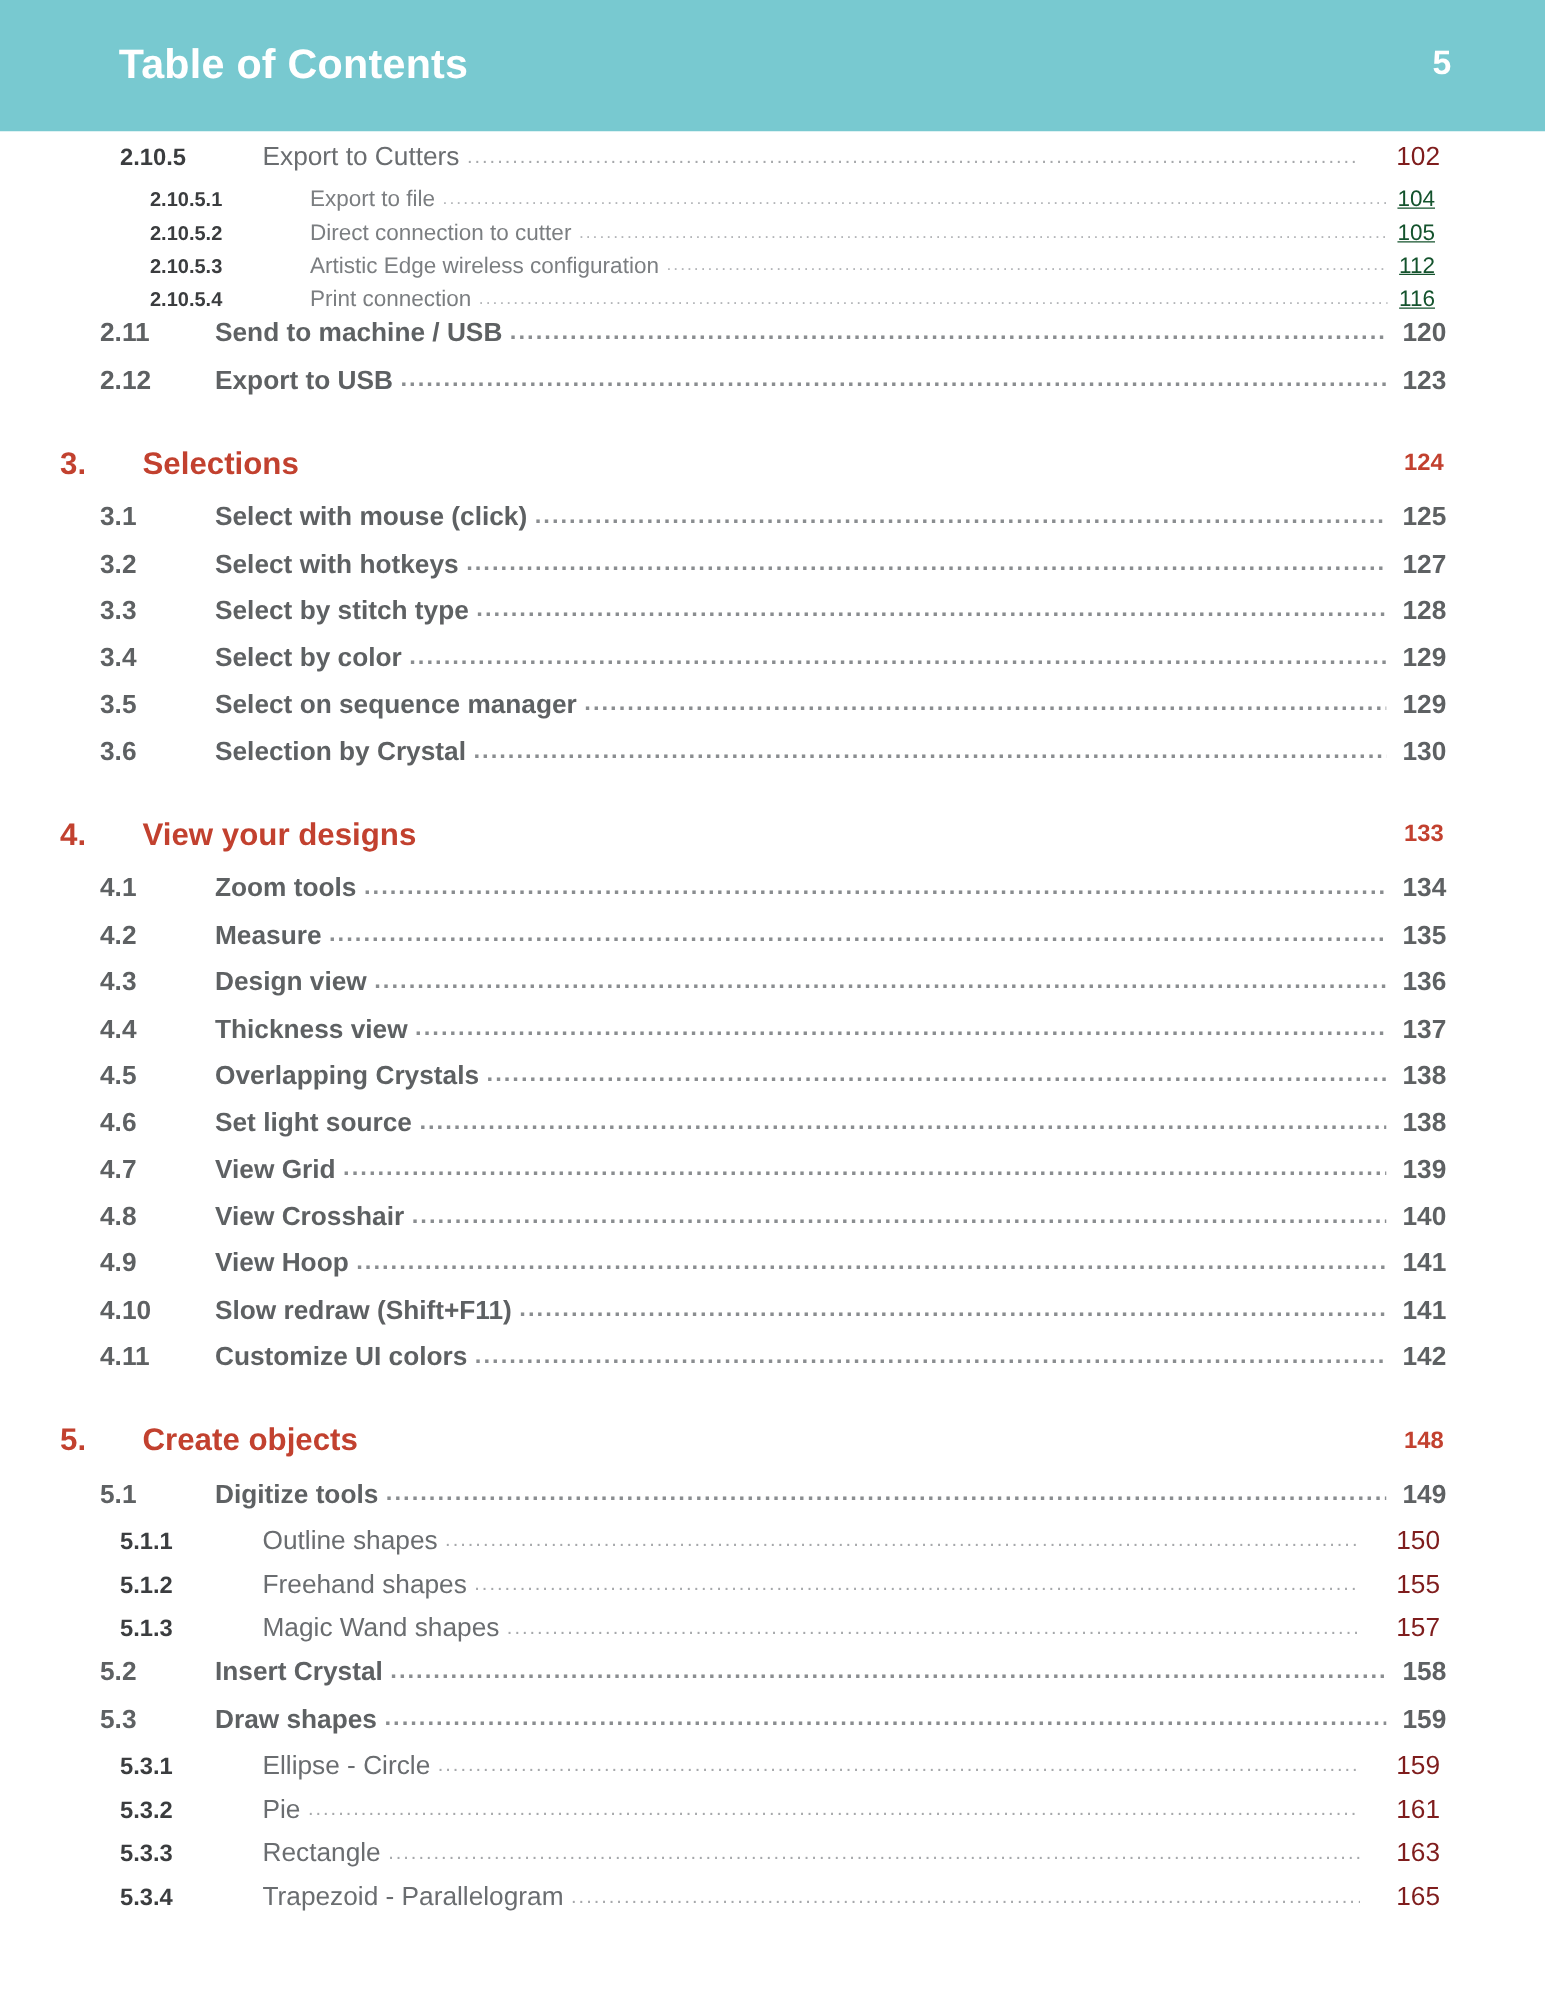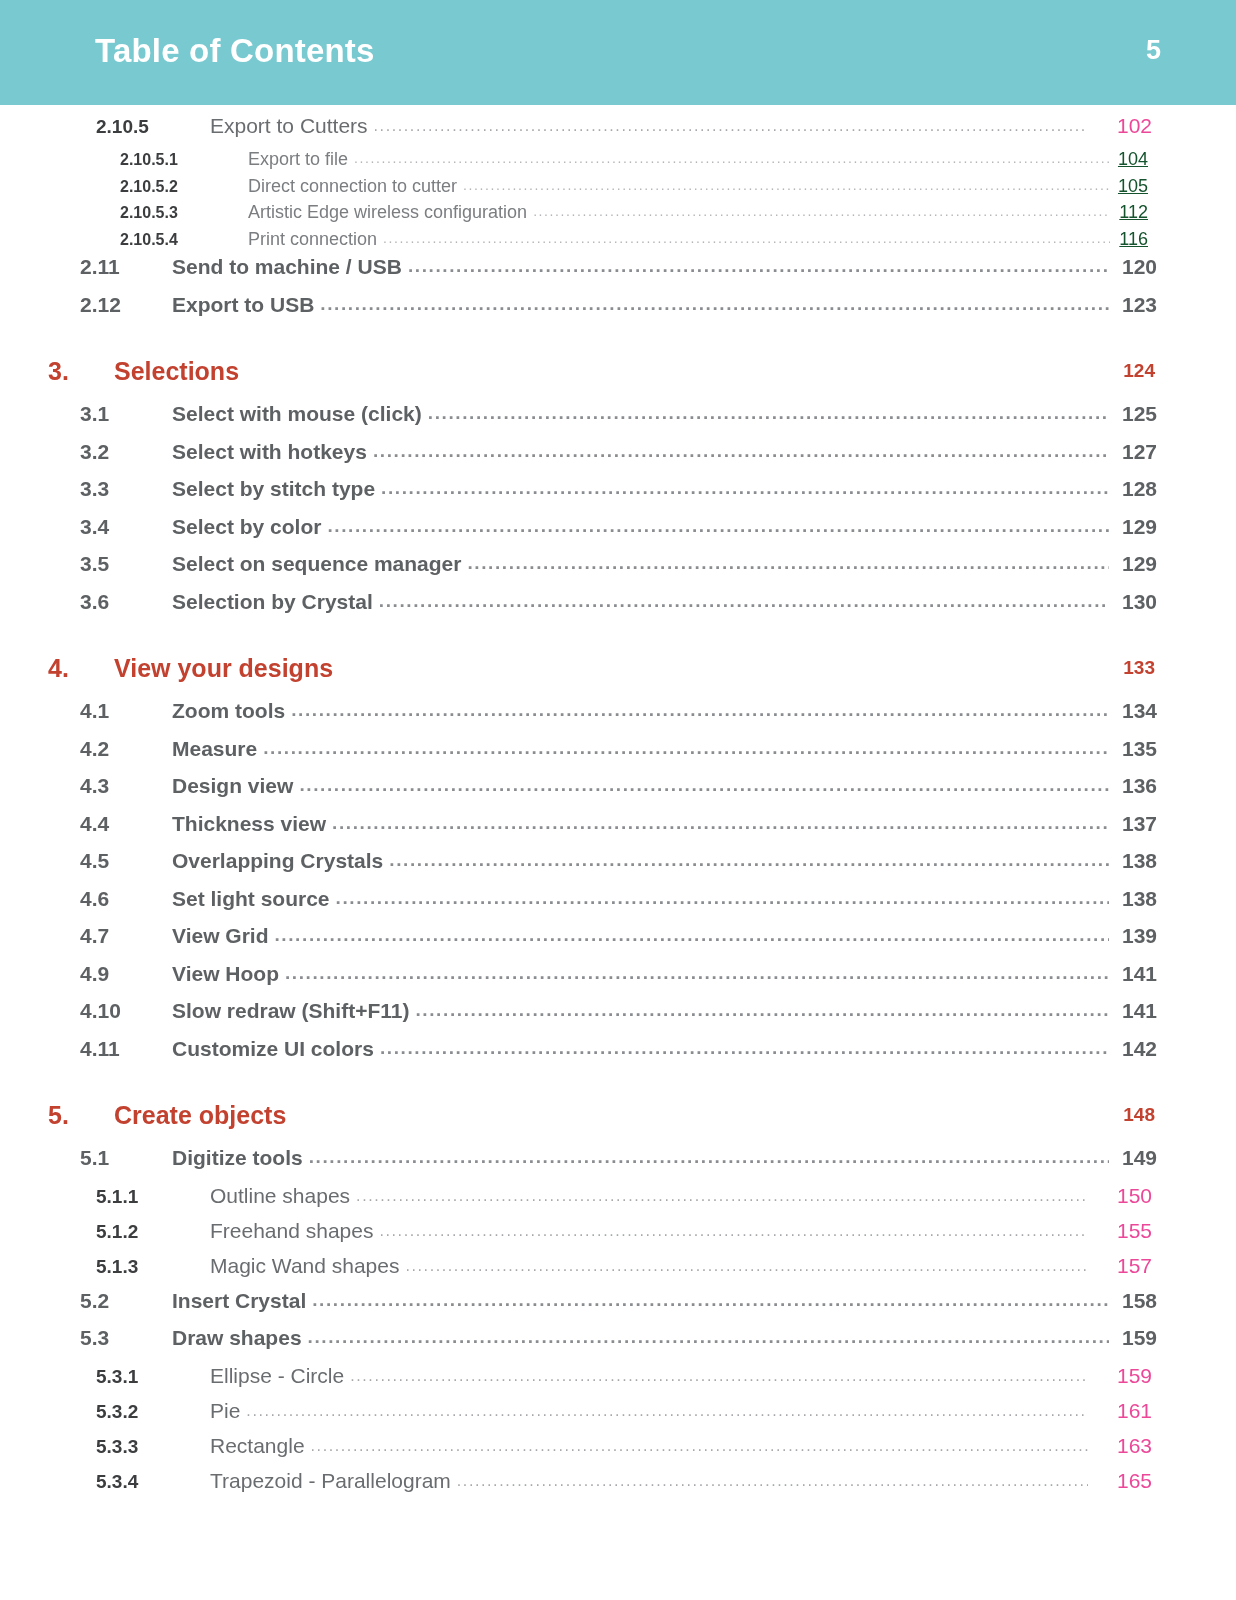--- a/index.html
+++ b/index.html
@@ -135,21 +135,21 @@
     padding: 0 84px 0 96px;
     font-size: 21px;
   }
   .row.l3 .num {
     width: 114px;
     font-weight: bold;
     color: #3b3d3f;
     font-size: 19px;
   }
   .row.l3 .leader { color: #a6a8ab; font-size: 16px; }
-  .row.l3 .pg { min-width: 40px; color: #ec4899; margin-left: 20px; }
+  .row.l3 .pg { min-width: 40px; color: #7f1d1d; margin-left: 20px; }
 
   
   .row.l4 {
     color: #7b7e81;
     font-weight: normal;
     height: 26.5px;
     padding: 0 88px 0 120px;
     font-size: 18px;
   }
   .row.l4 .num {
@@ -323,20 +323,26 @@
         <span class="leader"></span>
         <span class="pg">138</span>
       </div>
       <div class="row l2">
         <span class="num">4.7</span>
         <span class="title">View Grid</span>
         <span class="leader"></span>
         <span class="pg">139</span>
       </div>
       <div class="row l2">
+        <span class="num">4.8</span>
+        <span class="title">View Crosshair</span>
+        <span class="leader"></span>
+        <span class="pg">140</span>
+      </div>
+      <div class="row l2">
         <span class="num">4.9</span>
         <span class="title">View Hoop</span>
         <span class="leader"></span>
         <span class="pg">141</span>
       </div>
       <div class="row l2">
         <span class="num">4.10</span>
         <span class="title">Slow redraw (Shift+F11)</span>
         <span class="leader"></span>
         <span class="pg">141</span>

